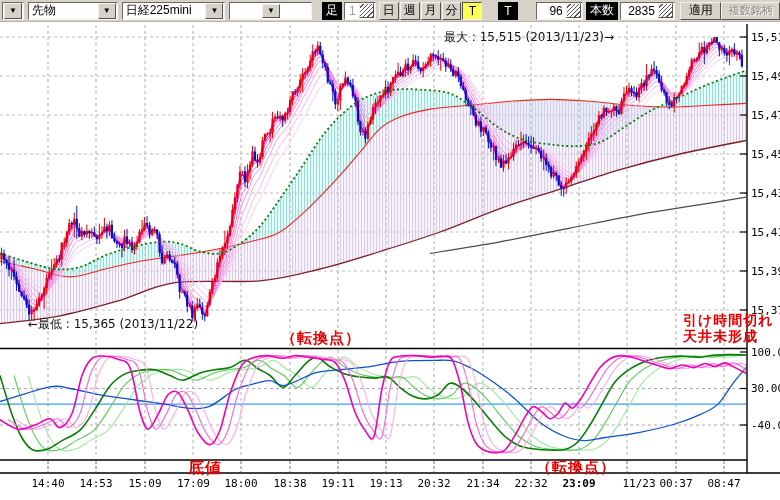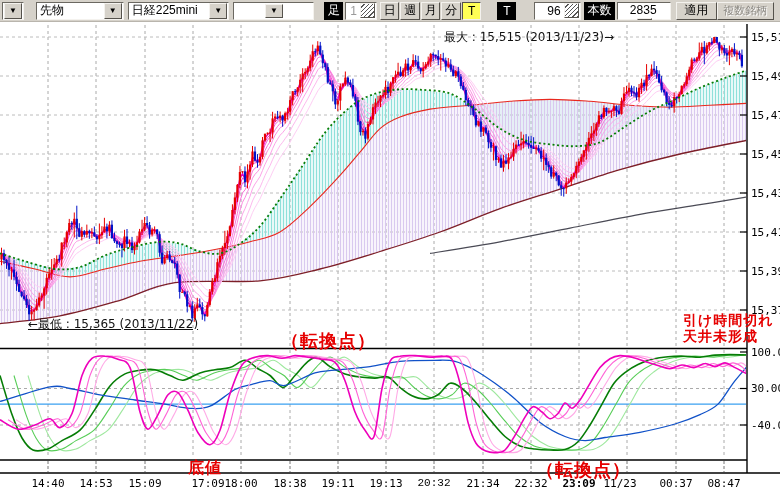--- a/index.html
+++ b/index.html
@@ -30,21 +30,21 @@
   
   #chartwrap{position:absolute;left:0;top:0;width:780px;height:500px;}
   #labels{position:absolute;left:0;top:0;width:780px;height:500px;pointer-events:none;z-index:3;}
   .axis-lab{position:absolute;font-family:"DejaVu Sans Mono","Liberation Mono",monospace;
             font-size:11px;color:#000;white-space:nowrap;}
   .time-lab{position:absolute;width:48px;text-align:center;font-family:"DejaVu Sans Mono","Liberation Mono",monospace;
             font-size:11px;color:#000;top:477px;}
   .note{position:absolute;font-size:12px;color:#111;white-space:nowrap;z-index:3;
         font-family:"DejaVu Sans","Liberation Sans",sans-serif;}
   .red-note{position:absolute;font-weight:bold;color:#e60000;white-space:nowrap;z-index:4;
-        font-size:18px;font-family:"DejaVu Sans","Liberation Sans",sans-serif;letter-spacing:1px;}
+        font-size:15px;font-family:"DejaVu Sans","Liberation Sans",sans-serif;letter-spacing:1px;}
 </style>
 </head>
 <body>
 
 <div id="chartwrap"><svg width="780" height="500" viewBox="0 0 780 500" xmlns="http://www.w3.org/2000/svg">
       <defs>
         <clipPath id="mainClip">
           <rect x="0" y="25" width="746" height="322"></rect>
         </clipPath>
         <clipPath id="subClip">
@@ -1247,49 +1247,49 @@
     <span class="axis-lab" style="left:751px;top:187px;">15,435</span>
     <span class="axis-lab" style="left:751px;top:226px;">15,415</span>
     <span class="axis-lab" style="left:751px;top:265px;">15,395</span>
     <span class="axis-lab" style="left:751px;top:304px;">15,375</span>
     <span class="axis-lab" style="left:751px;top:346px;">100.00</span>
     <span class="axis-lab" style="left:751px;top:382px;">30.00</span>
     <span class="axis-lab" style="left:751px;top:419px;">-40.00</span>
     <span class="time-lab" style="left:24px;">14:40</span>
     <span class="time-lab" style="left:72px;">14:53</span>
     <span class="time-lab" style="left:121px;">15:09</span>
-    <span class="time-lab" style="left:184px;">17:09</span>
+    <span class="time-lab" style="left:162px;text-align:right;">17:09</span>
     <span class="time-lab" style="left:217px;">18:00</span>
     <span class="time-lab" style="left:266px;">18:38</span>
     <span class="time-lab" style="left:314px;">19:11</span>
     <span class="time-lab" style="left:362px;">19:13</span>
-    <span class="time-lab" style="left:410px;font-family:Liberation Mono, monospace;">20:32</span>
+    <span class="time-lab" style="left:410px;">20:32</span>
     <span class="time-lab" style="left:459px;">21:34</span>
     <span class="time-lab" style="left:507px;">22:32</span>
     <span class="time-lab" style="left:555px;font-weight:bold;">23:09</span>
-    <span class="time-lab" style="left:596px;">11/23</span>
+    <span class="time-lab" style="left:615px;">11/23</span>
     <span class="time-lab" style="left:652px;">00:37</span>
     <span class="time-lab" style="left:700px;">08:47</span>
   </div>
 
 <div class="note" style="left:444px;top:29px;">最大 : 15,515 (2013/11/23)→</div>
-<div class="note" style="left:28px;top:316px;text-decoration:underline;">←最低 : 15,365 (2013/11/22)</div>
+<div class="note" style="left:28px;top:316px;">←最低 : 15,365 (2013/11/22)</div>
 <div class="red-note" style="left:281px;top:329px;">（転換点）</div>
 <div class="red-note" style="left:683px;top:312px;font-size:14px;line-height:16px;">
   <div>引け時間切れ</div>
   <div>天井未形成</div>
 </div>
 <div class="red-note" style="left:188px;top:458px;font-size:16px;font-family:Liberation Serif, serif;">底値</div>
 <div class="red-note" style="left:536px;top:458px;">（転換点）</div>
 
 <div class="toolbar">
   <div class="dd" style="width:22px;margin-left:2px;">
     <div class="arrow">▼</div>
   </div>
-  <div class="dd" style="width:95px;margin-left:12px;align-items:center;">
+  <div class="dd" style="width:95px;margin-left:4px;align-items:center;">
     <span class="val">先物</span>
     <div class="arrow">▼</div>
   </div>
   <div class="dd" style="width:110px;margin-left:4px;">
     <span class="val">日経225mini</span>
     <div class="arrow">▼</div>
   </div>
   <div class="dd" style="width:88px;margin-left:4px;flex-direction:column;">
     <span class="val">13/12</span>
     <div class="arrow">▼</div>
@@ -1303,19 +1303,19 @@
   <div class="btn" style="width:21px;margin-left:1px;">週</div>
   <div class="btn" style="width:21px;margin-left:1px;">月</div>
   <div class="btn" style="width:21px;margin-left:1px;">分</div>
   <div class="btn active" style="width:21px;margin-left:1px;">T</div>
   <div class="blk" style="margin-left:16px;width:20px;">T</div>
   <div class="spin" style="width:50px;margin-left:18px;">
     <span class="sval">96</span>
     <div class="knob"></div>
   </div>
   <div class="blk" style="margin-left:3px;width:34px;">本数</div>
-  <div class="spin" style="width:58px;margin-left:2px;flex-direction:column;">
+  <div class="spin" style="width:58px;margin-left:2px;">
     <span class="sval">2835</span>
     <div class="knob"></div>
   </div>
   <div class="btn" style="width:44px;margin-left:5px;">適用</div>
-  <div class="btn disabled-btn" style="width:62px;margin-left:auto;margin-right:6px;font-size:11px;">複数銘柄</div>
+  <div class="btn disabled-btn" style="width:62px;margin-left:auto;margin-right:0;font-size:11px;">複数銘柄</div>
 </div>
 
 </body></html>

